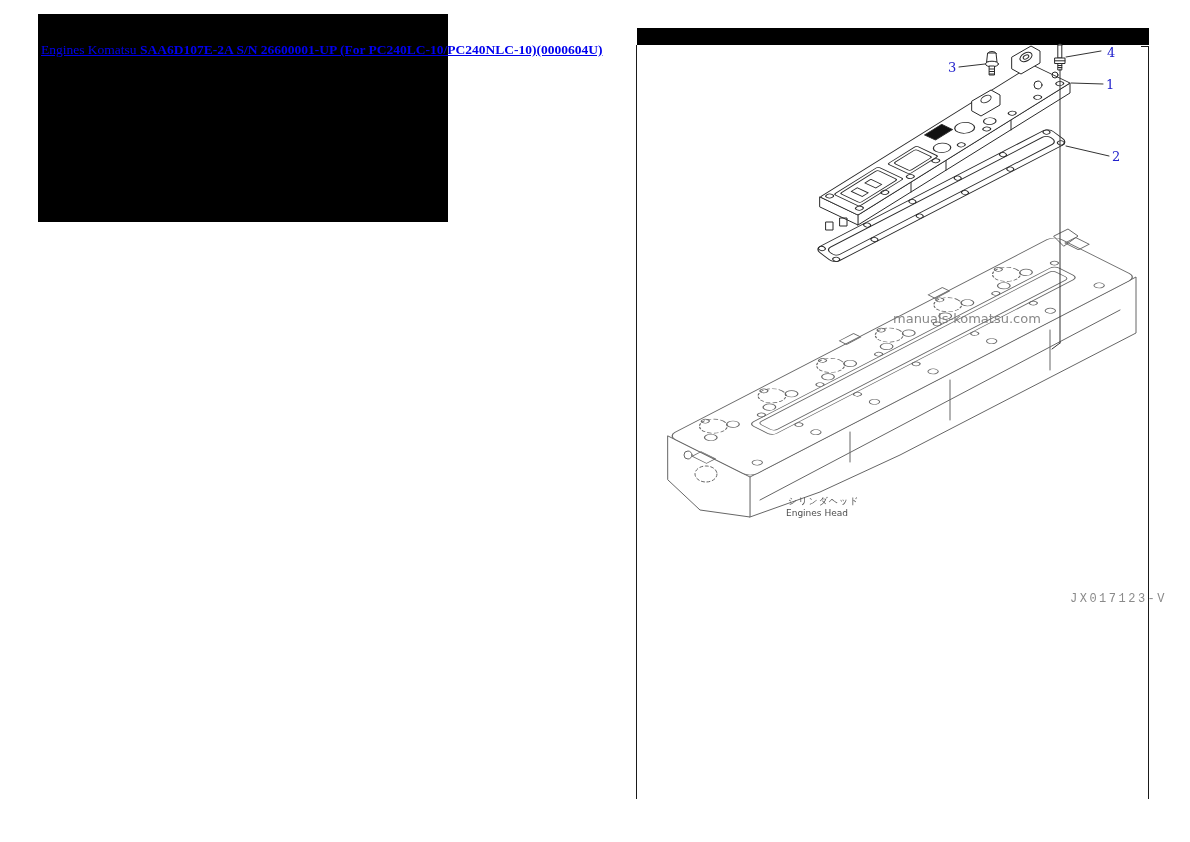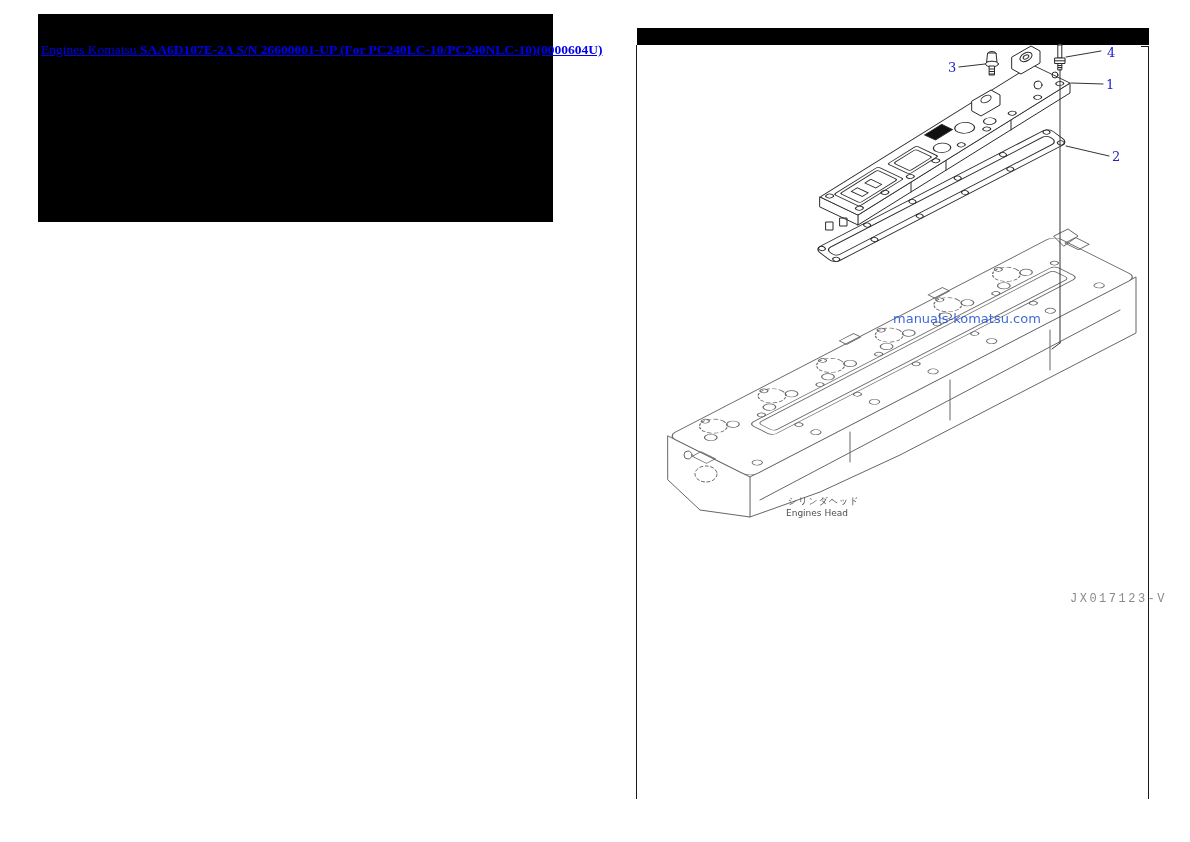--- a/index.html
+++ b/index.html
@@ -1,20 +1,20 @@
 <!DOCTYPE html>
 <html><head>
 <meta charset="utf-8">
 <style>
   html,body{margin:0;padding:0;background:#ffffff;}
   .page{position:relative;width:1190px;height:842px;background:#ffffff;overflow:hidden;
         font-family:"Liberation Sans",sans-serif;}
 
   
-  .banner{position:absolute;left:38px;top:14px;width:515px;height:208px;background:#000000;}
+  .banner{position:absolute;left:38px;top:14px;width:410px;height:208px;background:#000000;}
   .banner a{position:absolute;left:3px;top:28px;white-space:nowrap;
             font-family:"Liberation Serif",serif;font-size:13.5px;color:#0000ee;
             text-decoration:underline;}
   .banner a .bold{font-weight:bold;}
 
   
   .topbar{position:absolute;left:637px;top:28px;width:512px;height:17px;background:#000000;}
   .border-left{position:absolute;left:636px;top:45px;width:1px;height:754px;background:#1a1a1a;}
   .border-right{position:absolute;left:1148px;top:46px;width:1px;height:753px;background:#1a1a1a;}
   .tick-right{position:absolute;left:1141px;top:46px;width:8px;height:1px;background:#1a1a1a;}
@@ -24,21 +24,21 @@
   .callout{position:absolute;font-family:"DejaVu Serif",serif;font-size:13px;
            color:#2222cc;line-height:13px;}
 
   .ch-label{position:absolute;color:#4d4d4d;font-size:9px;line-height:11px;
             font-family:"DejaVu Sans",sans-serif;}
   .jp{letter-spacing:1px;}
 
   .drawno{position:absolute;left:1070px;top:592px;color:#8a8a8a;font-size:12px;
           letter-spacing:2.5px;font-family:Liberation Mono, monospace;}
 
-  .watermark{position:absolute;left:893px;top:311px;color:#1d4ed8;opacity:.85;
+  .watermark{position:absolute;left:893px;top:311px;color:#737373;opacity:.85;
              font-size:13px;font-family:"DejaVu Sans",sans-serif;}
 </style>
 </head>
 <body>
 
 <div class="page">
 
   <div class="banner">
     <a href="#">
       <span>Engines Komatsu </span><span class="bold">SAA6D107E-2A S/N 26600001-UP (For PC240LC-10/PC240NLC-10)(0000604U)</span>

